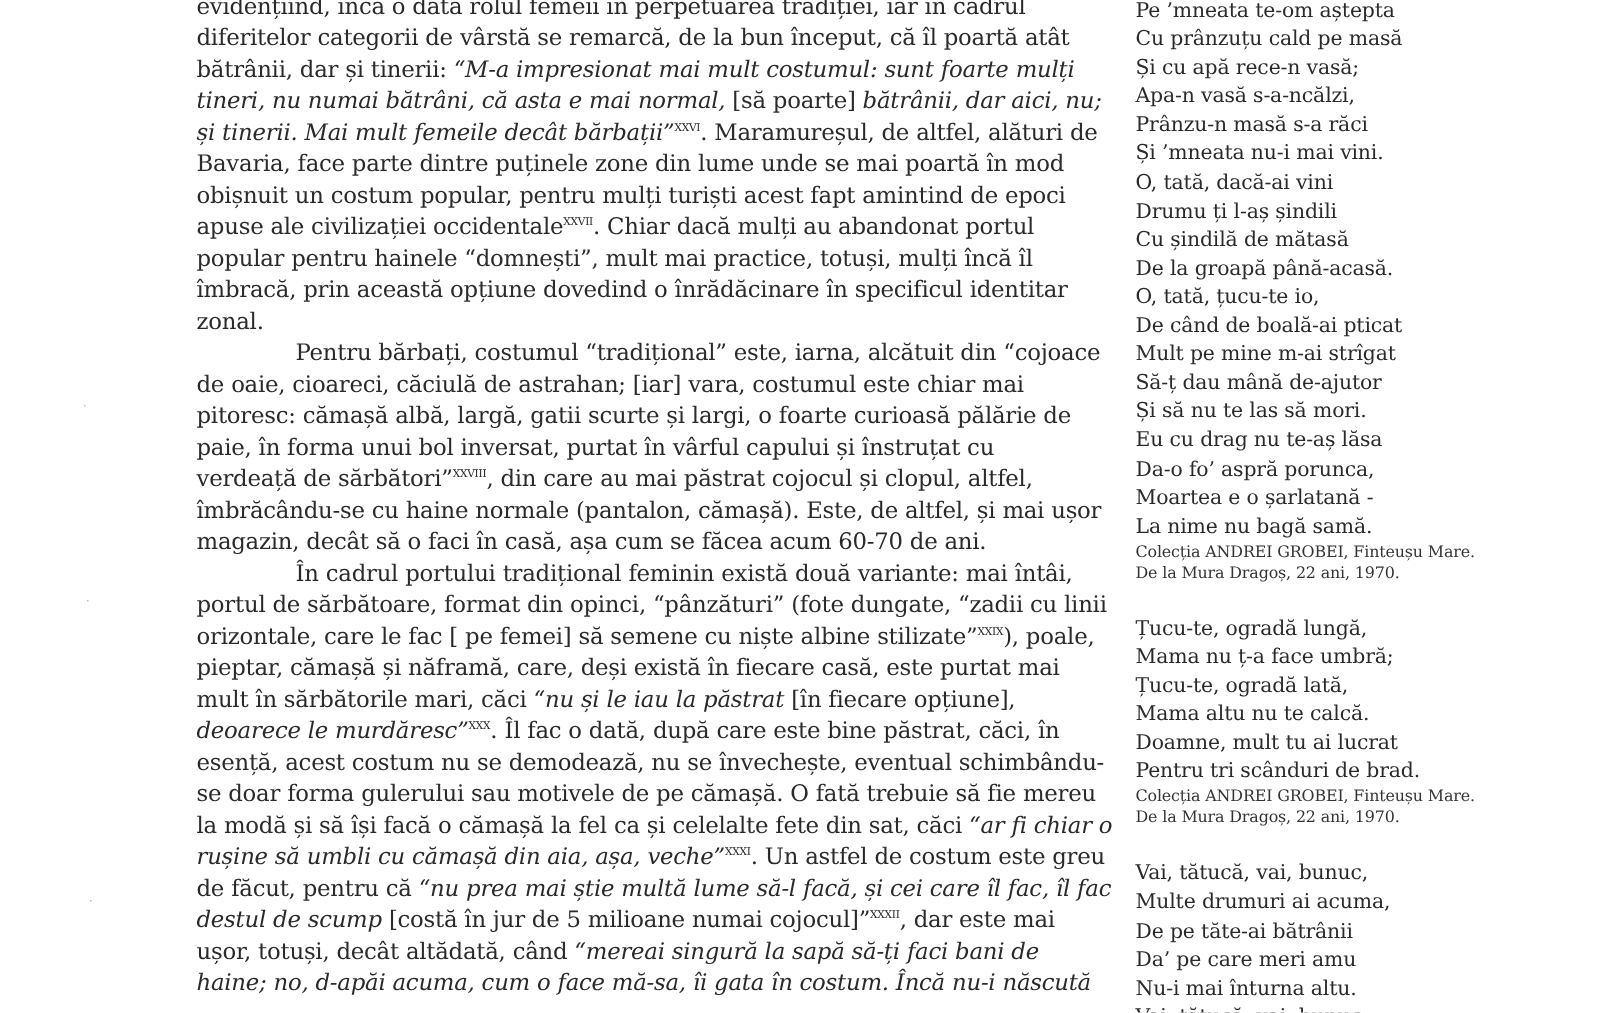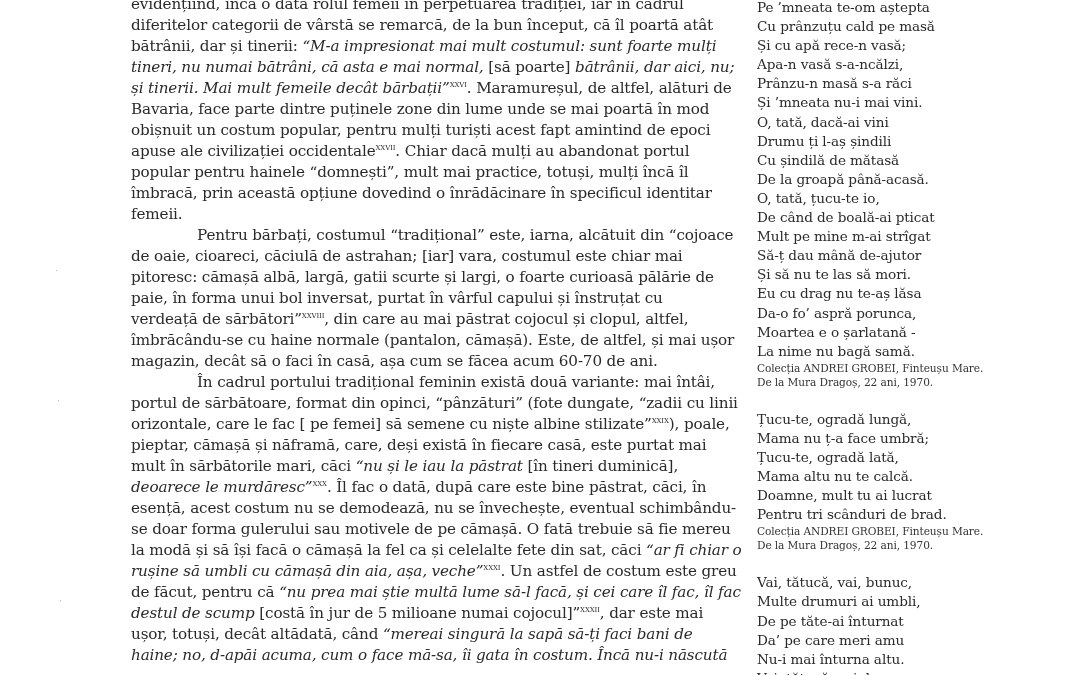--- a/index.html
+++ b/index.html
@@ -35,33 +35,33 @@
       <div class="line"><span>evidențiind, încă o dată rolul femeii în perpetuarea tradiției, iar în cadrul</span></div>
       <div class="line"><span>diferitelor categorii de vârstă se remarcă, de la bun început, că îl poartă atât</span></div>
       <div class="line"><span>bătrânii, dar și tinerii: </span><em>“M-a impresionat mai mult costumul: sunt foarte mulți</em></div>
       <div class="line"><em>tineri, nu numai bătrâni, că asta e mai normal,</em><span> [să poarte] </span><em>bătrânii, dar aici, nu;</em></div>
       <div class="line"><em>și tinerii. Mai mult femeile decât bărbații”</em><sup>XXVI</sup><span>. Maramureșul, de altfel, alături de</span></div>
       <div class="line"><span>Bavaria, face parte dintre puținele zone din lume unde se mai poartă în mod</span></div>
       <div class="line"><span>obișnuit un costum popular, pentru mulți turiști acest fapt amintind de epoci</span></div>
       <div class="line"><span>apuse ale civilizației occidentale</span><sup>XXVII</sup><span>. Chiar dacă mulți au abandonat portul</span></div>
       <div class="line"><span>popular pentru hainele “domnești”, mult mai practice, totuși, mulți încă îl</span></div>
       <div class="line"><span>îmbracă, prin această opțiune dovedind o înrădăcinare în specificul identitar</span></div>
-      <div class="line"><span>femeii.</span></div>
+      <div class="line"><span>zonal.</span></div>
       <div class="line indent"><span>Pentru bărbați, costumul “tradițional” este, iarna, alcătuit din “cojoace</span></div>
       <div class="line"><span>de oaie, cioareci, căciulă de astrahan; [iar] vara, costumul este chiar mai</span></div>
       <div class="line"><span>pitoresc: cămașă albă, largă, gatii scurte și largi, o foarte curioasă pălărie de</span></div>
       <div class="line"><span>paie, în forma unui bol inversat, purtat în vârful capului și înstruțat cu</span></div>
       <div class="line"><span>verdeață de sărbători”</span><sup>XXVIII</sup><span>, din care au mai păstrat cojocul și clopul, altfel,</span></div>
       <div class="line"><span>îmbrăcându-se cu haine normale (pantalon, cămașă). Este, de altfel, și mai ușor</span></div>
       <div class="line"><span>magazin, decât să o faci în casă, așa cum se făcea acum 60-70 de ani.</span></div>
       <div class="line indent"><span>În cadrul portului tradițional feminin există două variante: mai întâi,</span></div>
       <div class="line"><span>portul de sărbătoare, format din opinci, “pânzături” (fote dungate, “zadii cu linii</span></div>
       <div class="line"><span>orizontale, care le fac [ pe femei] să semene cu niște albine stilizate”</span><sup>XXIX</sup><span>), poale,</span></div>
       <div class="line"><span>pieptar, cămașă și năframă, care, deși există în fiecare casă, este purtat mai</span></div>
-      <div class="line"><span>mult în sărbătorile mari, căci </span><em>“nu și le iau la păstrat</em><span> [în tineri duminică],</span></div>
+      <div class="line"><span>mult în sărbătorile mari, căci </span><em>“nu și le iau la păstrat</em><span> [în fiecare opțiune],</span></div>
       <div class="line"><em>deoarece le murdăresc”</em><sup>XXX</sup><span>. Îl fac o dată, după care este bine păstrat, căci, în</span></div>
       <div class="line"><span>esență, acest costum nu se demodează, nu se învechește, eventual schimbându-</span></div>
       <div class="line"><span>se doar forma gulerului sau motivele de pe cămașă. O fată trebuie să fie mereu</span></div>
       <div class="line"><span>la modă și să își facă o cămașă la fel ca și celelalte fete din sat, căci </span><em>“ar fi chiar o</em></div>
       <div class="line"><em>rușine să umbli cu cămașă din aia, așa, veche”</em><sup>XXXI</sup><span>. Un astfel de costum este greu</span></div>
       <div class="line"><span>de făcut, pentru că </span><em>“nu prea mai știe multă lume să-l facă, și cei care îl fac, îl fac</em></div>
       <div class="line"><em>destul de scump</em><span> [costă în jur de 5 milioane numai cojocul]”</span><sup>XXXII</sup><span>, dar este mai</span></div>
       <div class="line"><span>ușor, totuși, decât altădată, când </span><em>“mereai singură la sapă să-ți faci bani de</em></div>
       <div class="line"><em>haine; no, d-apăi acuma, cum o face mă-sa, îi gata în costum. Încă nu-i născută</em></div>
     </div>
@@ -96,22 +96,22 @@
         <div class="vline">Țucu-te, ogradă lată,</div>
         <div class="vline">Mama altu nu te calcă.</div>
         <div class="vline">Doamne, mult tu ai lucrat</div>
         <div class="vline">Pentru tri scânduri de brad.</div>
         <div class="source">Colecția ANDREI GROBEI, Finteușu Mare.</div>
         <div class="source">De la Mura Dragoș, 22 ani, 1970.</div>
       </div>
       <div class="gap"></div>
       <div>
         <div class="vline">Vai, tătucă, vai, bunuc,</div>
-        <div class="vline">Multe drumuri ai umbli,</div>
-        <div class="vline">De pe tăte-ai înturnat</div>
+        <div class="vline">Multe drumuri ai acuma,</div>
+        <div class="vline">De pe tăte-ai bătrânii</div>
         <div class="vline">Da’ pe care meri amu</div>
         <div class="vline">Nu-i mai înturna altu.</div>
         <div class="vline">Vai, tătucă, vai, bunuc,</div>
       </div>
     </div>
   <span class="speck" style="left:56px;top:270px"></span>
   <span class="speck" style="left:58px;top:400px"></span>
   <span class="speck" style="left:60px;top:600px"></span>
 </div>
 

